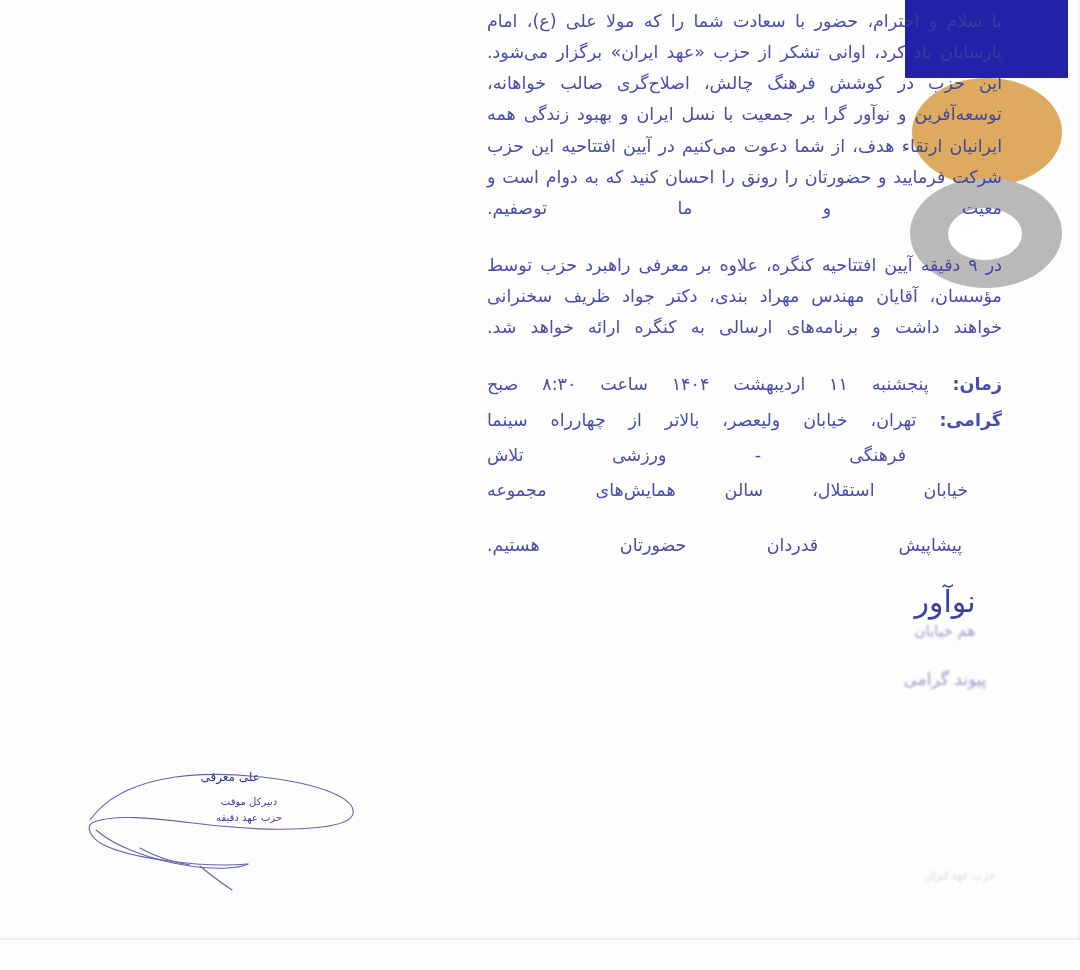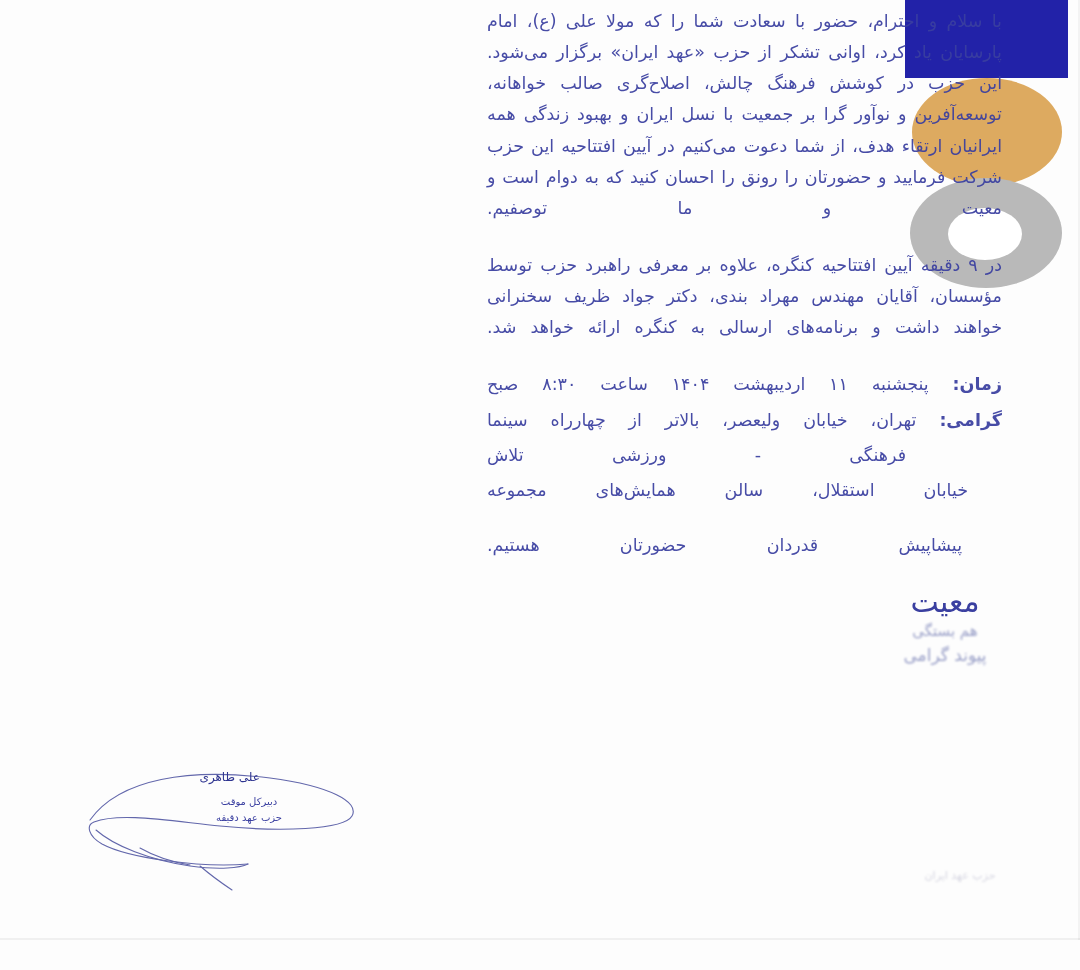--- a/index.html
+++ b/index.html
@@ -190,21 +190,21 @@
     font-size: 15px;
     color: #9aa0c8;
     filter: blur(0.8px);
     margin-top: 4px;
     line-height: 1.3;
   }
   .wordmark-sub2 {
     font-size: 17px;
     color: #9aa0c8;
     filter: blur(0.9px);
-    margin-top: 2px;
+    margin-top: 26px;
     line-height: 1.3;
   }
 
   
   .footer-mark {
     position: absolute;
     left: 900px;
     top: 868px;
     width: 120px;
     font-size: 11px;
@@ -251,28 +251,28 @@
 
   <div class="signature">
     <svg width="320" height="140" viewBox="0 0 320 140">
       <g fill="none" stroke="#2f3590" stroke-width="1.1" stroke-linecap="round">
         <path d="M10,60 C40,18 110,8 190,18 C250,26 280,42 272,56 C264,70 200,72 140,66 C90,61 40,52 14,62 C6,65 8,76 22,84 C48,98 120,108 168,104"></path>
         <path d="M16,70 C34,86 70,100 110,106 C140,110 160,108 168,104"></path>
         <path d="M120,106 C134,118 146,126 152,130"></path>
         <path d="M60,88 C74,96 92,102 110,105"></path>
       </g>
     </svg>
-    <div class="sig-name">علی طاهری</div>
+    <div class="sig-name">علی معرفی</div>
     <div class="sig-title">
       <div>دبیرکل موقت</div>
       <div>حزب عهد دقیقه</div>
     </div>
   </div>
 
   <div class="wordmark">
-    <div class="wordmark-title">معیت</div>
-    <div class="wordmark-sub">هم بستگی</div>
+    <div class="wordmark-title">نوآور</div>
+    <div class="wordmark-sub">هم خیابان</div>
     <div class="wordmark-sub2">پیوند گرامی</div>
   </div>
 
   <div class="footer-mark">حزب عهد ایران</div>
 
 </div>
 
 </body></html>

